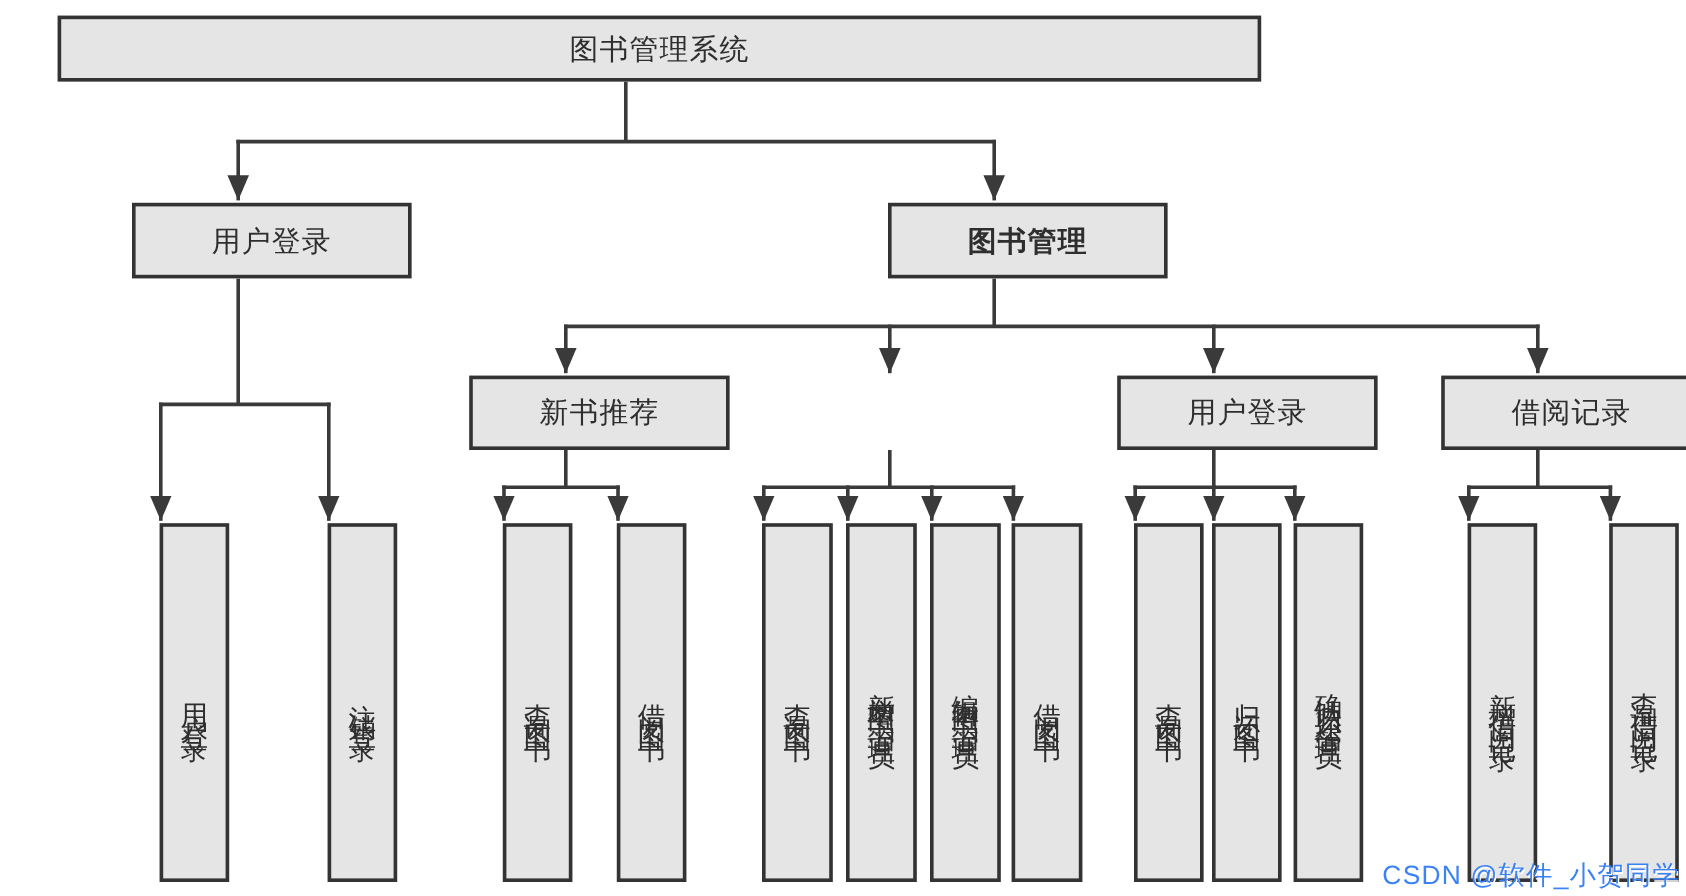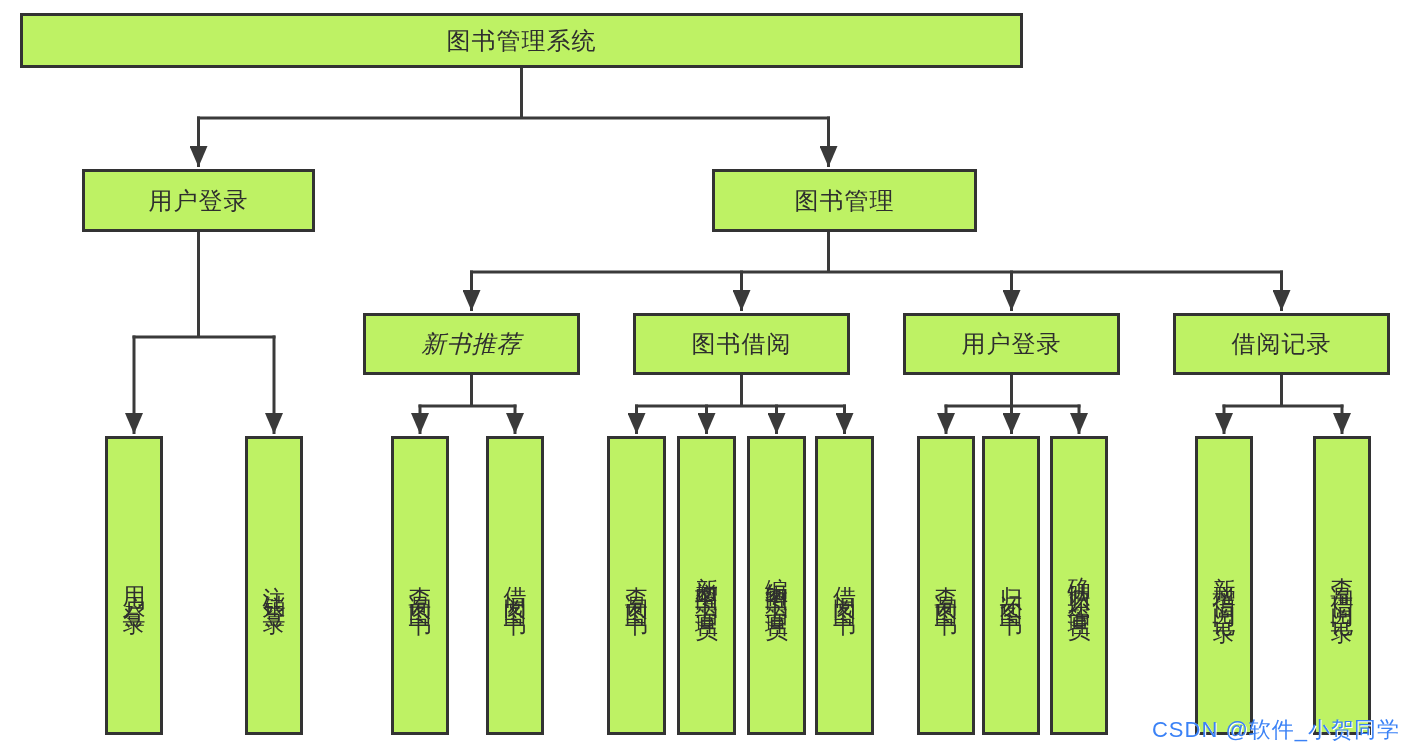--- a/index.html
+++ b/index.html
@@ -12,35 +12,36 @@
     overflow: hidden;
   }
   #wires {
     position: absolute;
     left: 0; top: 0;
     width: 1405px; height: 747px;
     z-index: 1;
   }
   .box {
     position: absolute;
-    background: #bef264;
+    background: #e5e5e5;
     border: 3px solid #333333;
     box-sizing: border-box;
     display: flex;
     align-items: center;
     justify-content: center;
     color: #2e2e2e;
     z-index: 2;
+    margin-left: 28px;
   }
   .hnode { font-size: 24px; letter-spacing: 1px; }
   .n-root  { left: 20px;  top: 13px;  width: 1003px; height: 55px; }
   .n-login { left: 82px;  top: 169px; width: 233px;  height: 63px; }
-  .n-mgmt  { left: 712px; top: 169px; width: 265px;  height: 63px; }
+  .n-mgmt  { left: 712px; top: 169px; width: 233px;  height: 63px; font-weight: bold; }
   .n-l3    { top: 313px; width: 217px; height: 62px; }
-  .n-l3-0 { left: 363px; font-style: italic; }
+  .n-l3-0 { left: 363px; }
   .n-l3-1 { left: 633px; }
   .n-l3-2 { left: 903px; }
   .n-l3-3 { left: 1173px; }
   .leaf { top: 436px; width: 58px; height: 299px; }
   .leaf .vtext {
     writing-mode: vertical-rl;
     text-orientation: mixed;
     font-size: 23px;
     line-height: 1;
     letter-spacing: 9px;
@@ -140,23 +141,20 @@
   <div class="box hnode n-login">
     <span>用户登录</span>
   </div>
   <div class="box hnode n-mgmt">
     <span>图书管理</span>
   </div>
 
   <div class="box hnode n-l3 n-l3-0">
     <span>新书推荐</span>
   </div>
-  <div class="box hnode n-l3 n-l3-1">
-    <span>图书借阅</span>
-  </div>
   <div class="box hnode n-l3 n-l3-2">
     <span>用户登录</span>
   </div>
   <div class="box hnode n-l3 n-l3-3">
     <span>借阅记录</span>
   </div>
 
   <div class="box leaf lf-g1-0">
     <span class="vtext">用户登录</span>
   </div>

